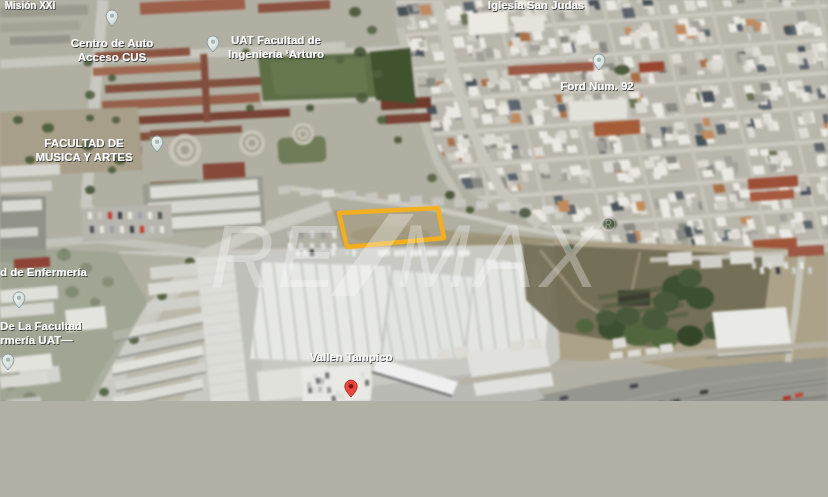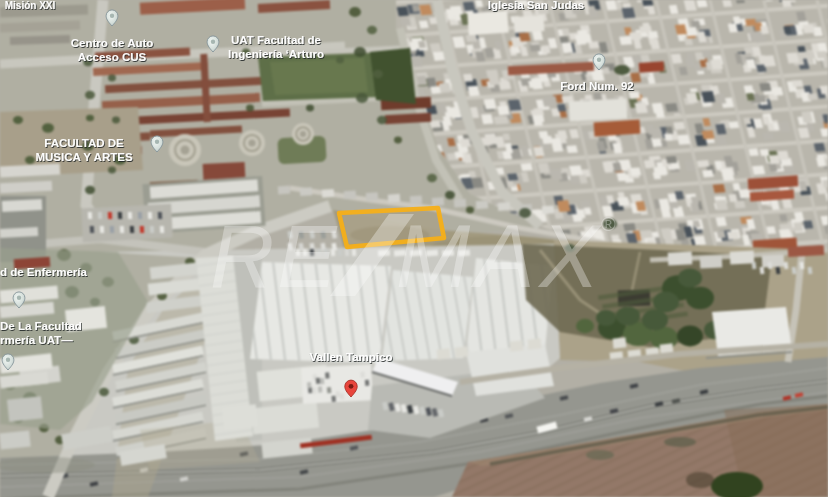--- a/index.html
+++ b/index.html
@@ -1,15 +1,15 @@
 <!DOCTYPE html>
 <html><head><meta charset="utf-8"><title>map</title>
 <style>
 html,body{margin:0;padding:0;background:#b2afa5;}
-#map{width:828px;height:497px;overflow:hidden;position:relative;font-family:"Liberation Sans",sans-serif;}
+#map{width:828px;height:401px;overflow:hidden;position:relative;font-family:"Liberation Sans",sans-serif;}
 </style></head>
 <body>
 <div id="map">
 <svg width="828" height="497" viewBox="0 0 828 497" xmlns="http://www.w3.org/2000/svg">
 <defs>
 <clipPath id="cnv">
           <rect x="0" y="0" width="828" height="497"></rect>
         </clipPath>
 <clipPath id="resclip">
           <polygon points="396,0 828,0 828,256 700,262 640,252 580,240 540,226 470,194 438,148 412,70 396,28"></polygon>

